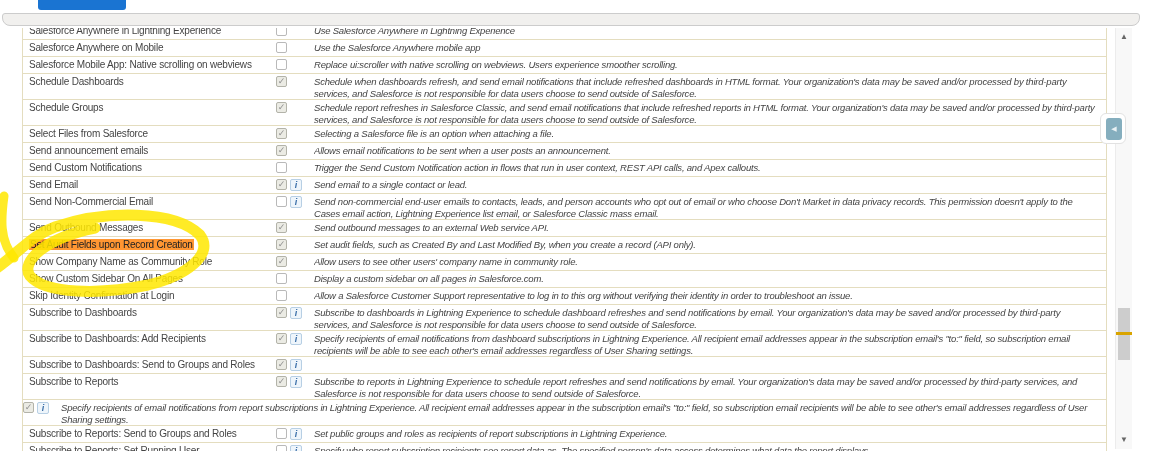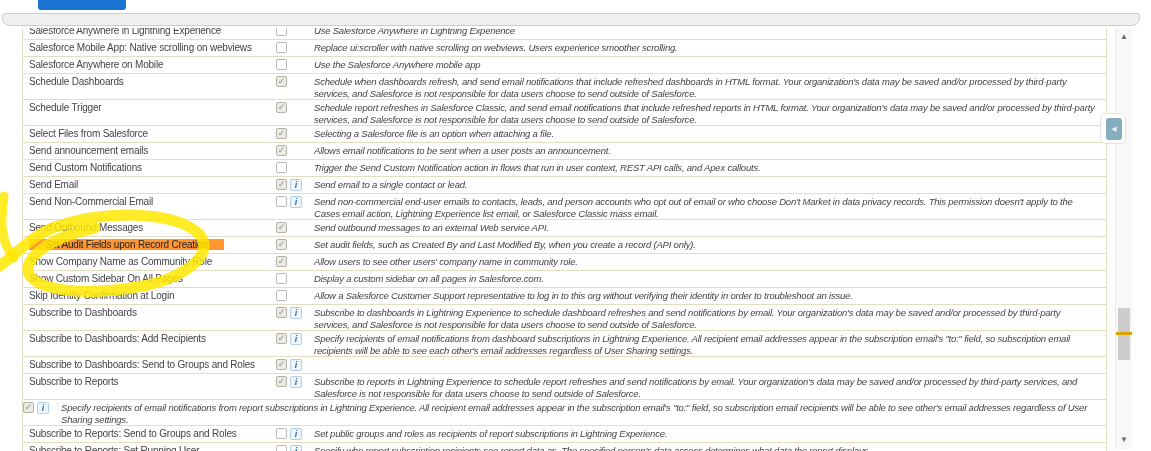--- a/index.html
+++ b/index.html
@@ -53,21 +53,21 @@
     border:1px solid #b9b9b9; border-radius:2px; background:#fff;
     font-size:9px; line-height:9px; text-align:center; color:#8f8f8f;
   }
   .cb.checked { background:#ebebe4; border-color:#b3b3a9; }
   .info {
     width:12px; height:12px; box-sizing:border-box; flex:none;
     border:1px solid #b7cfe4; border-radius:2px; background:#eef5fb;
     color:#3a6ea8; font-size:9px; font-weight:bold; font-style:italic;
     text-align:center; line-height:10px;
   }
-  .find-highlight { background:var(--highlight_orange,#ff9632); color:#222; padding:0 16px;margin-top:17px; }
+  .find-highlight { background:var(--highlight_orange,#ff9632); color:#222; padding:0 1px;margin-top:17px; }
 
   
   .scrollbar {
     position:absolute; left:1115px; top:28px; width:17px; height:421px;
     background:#f8f8f8; border-left:1px solid #ececec; box-sizing:border-box;
   }
   .sb-arrow { position:absolute; left:0; width:100%; text-align:center;
     font-size:8px; color:#666; height:14px; line-height:14px; }
   .sb-arrow.up { top:2px; }
   .sb-arrow.down { bottom:2px; }
@@ -99,45 +99,45 @@
 <div class="table-wrap">
     <div class="row h1 clip-top">
     <div class="col-name"><span class="perm-name-text">Salesforce Anywhere in Lightning Experience</span></div>
     <div class="col-controls">
       <span class="cb"></span>
 
     </div>
     <div class="col-desc perm-desc">Use Salesforce Anywhere in Lightning Experience</div>
   </div>
     <div class="row h1">
+    <div class="col-name"><span class="perm-name-text">Salesforce Anywhere on Mobile</span></div>
+    <div class="col-controls">
+      <span class="cb"></span>
+
+    </div>
+    <div class="col-desc perm-desc">Use the Salesforce Anywhere mobile app</div>
+  </div>
+    <div class="row h1">
     <div class="col-name"><span class="perm-name-text">Salesforce Mobile App: Native scrolling on webviews</span></div>
     <div class="col-controls">
       <span class="cb"></span>
 
     </div>
     <div class="col-desc perm-desc">Replace ui:scroller with native scrolling on webviews. Users experience smoother scrolling.</div>
   </div>
-    <div class="row h1">
-    <div class="col-name"><span class="perm-name-text">Salesforce Anywhere on Mobile</span></div>
-    <div class="col-controls">
-      <span class="cb"></span>
-
-    </div>
-    <div class="col-desc perm-desc">Use the Salesforce Anywhere mobile app</div>
-  </div>
     <div class="row h2">
     <div class="col-name"><span class="perm-name-text">Schedule Dashboards</span></div>
     <div class="col-controls">
       <span class="cb checked">✓</span>
 
     </div>
     <div class="col-desc perm-desc">Schedule when dashboards refresh, and send email notifications that include refreshed dashboards in HTML format. Your organization's data may be saved and/or processed by third-party services, and Salesforce is not responsible for data users choose to send outside of Salesforce.</div>
   </div>
     <div class="row h2">
-    <div class="col-name"><span class="perm-name-text">Schedule Trigger</span></div>
+    <div class="col-name"><span class="perm-name-text">Schedule Groups</span></div>
     <div class="col-controls">
       <span class="cb checked">✓</span>
 
     </div>
     <div class="col-desc perm-desc">Schedule report refreshes in Salesforce Classic, and send email notifications that include refreshed reports in HTML format. Your organization's data may be saved and/or processed by third-party services, and Salesforce is not responsible for data users choose to send outside of Salesforce.</div>
   </div>
     <div class="row h1">
     <div class="col-name"><span class="perm-name-text">Select Files from Salesforce</span></div>
     <div class="col-controls">
       <span class="cb checked">✓</span>

